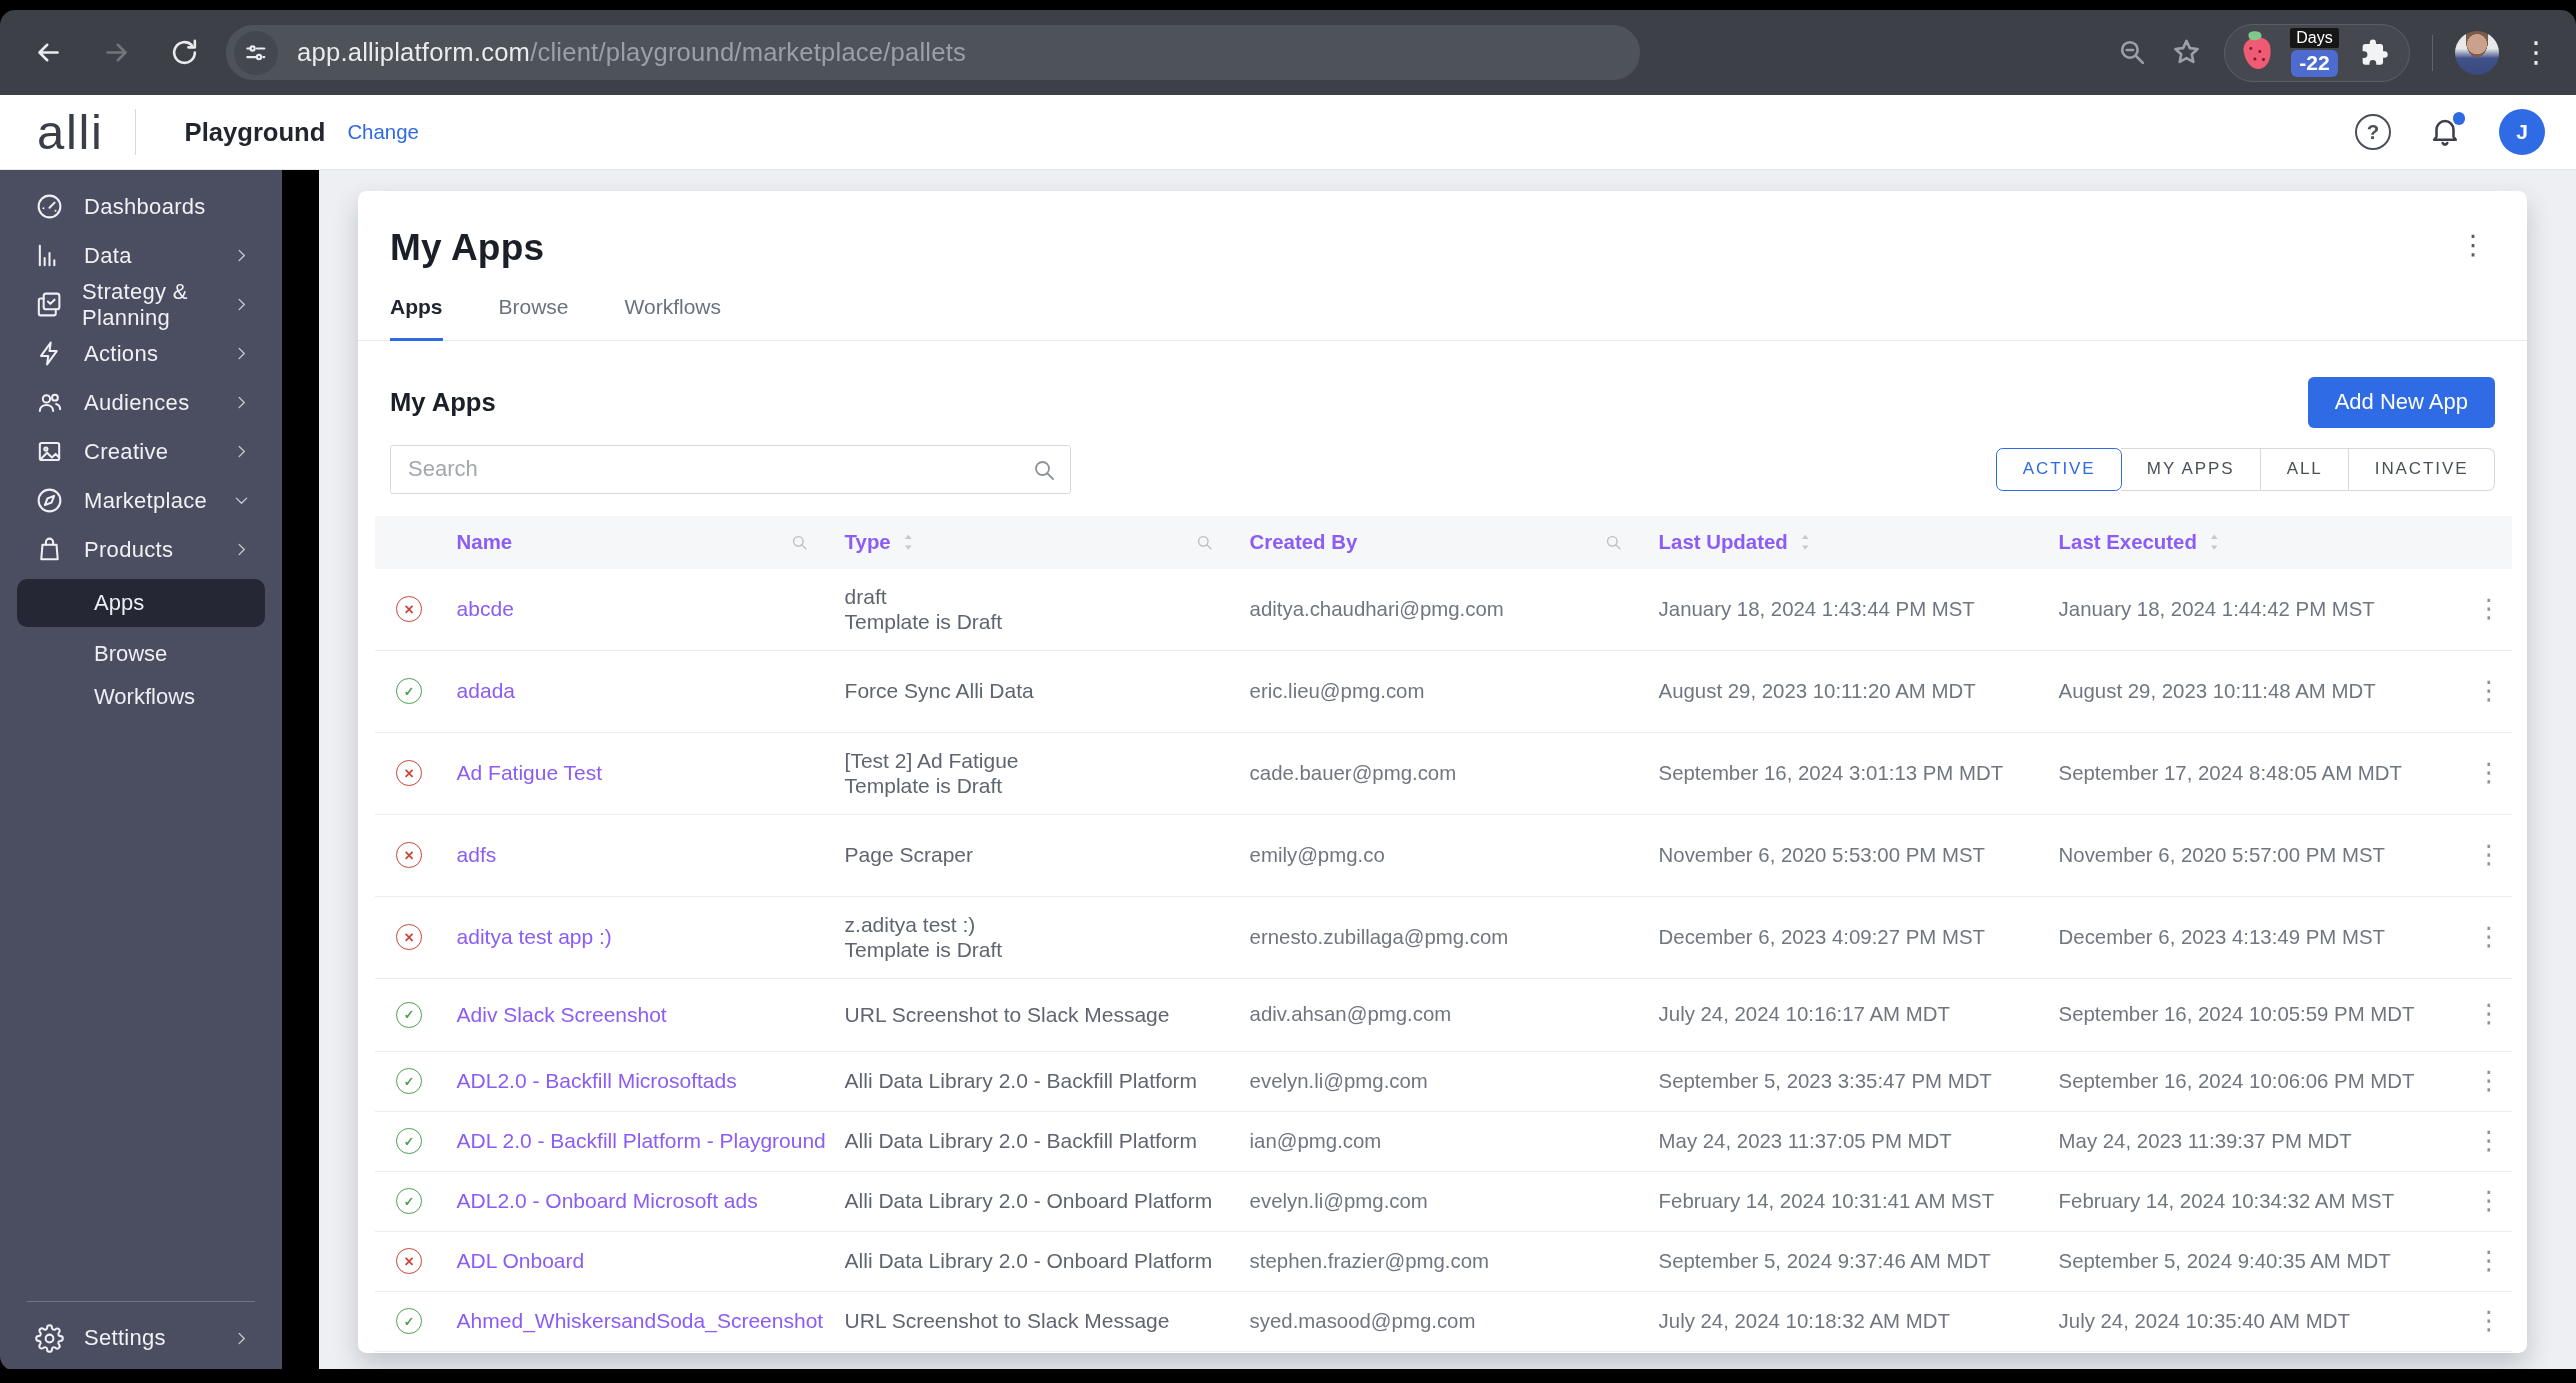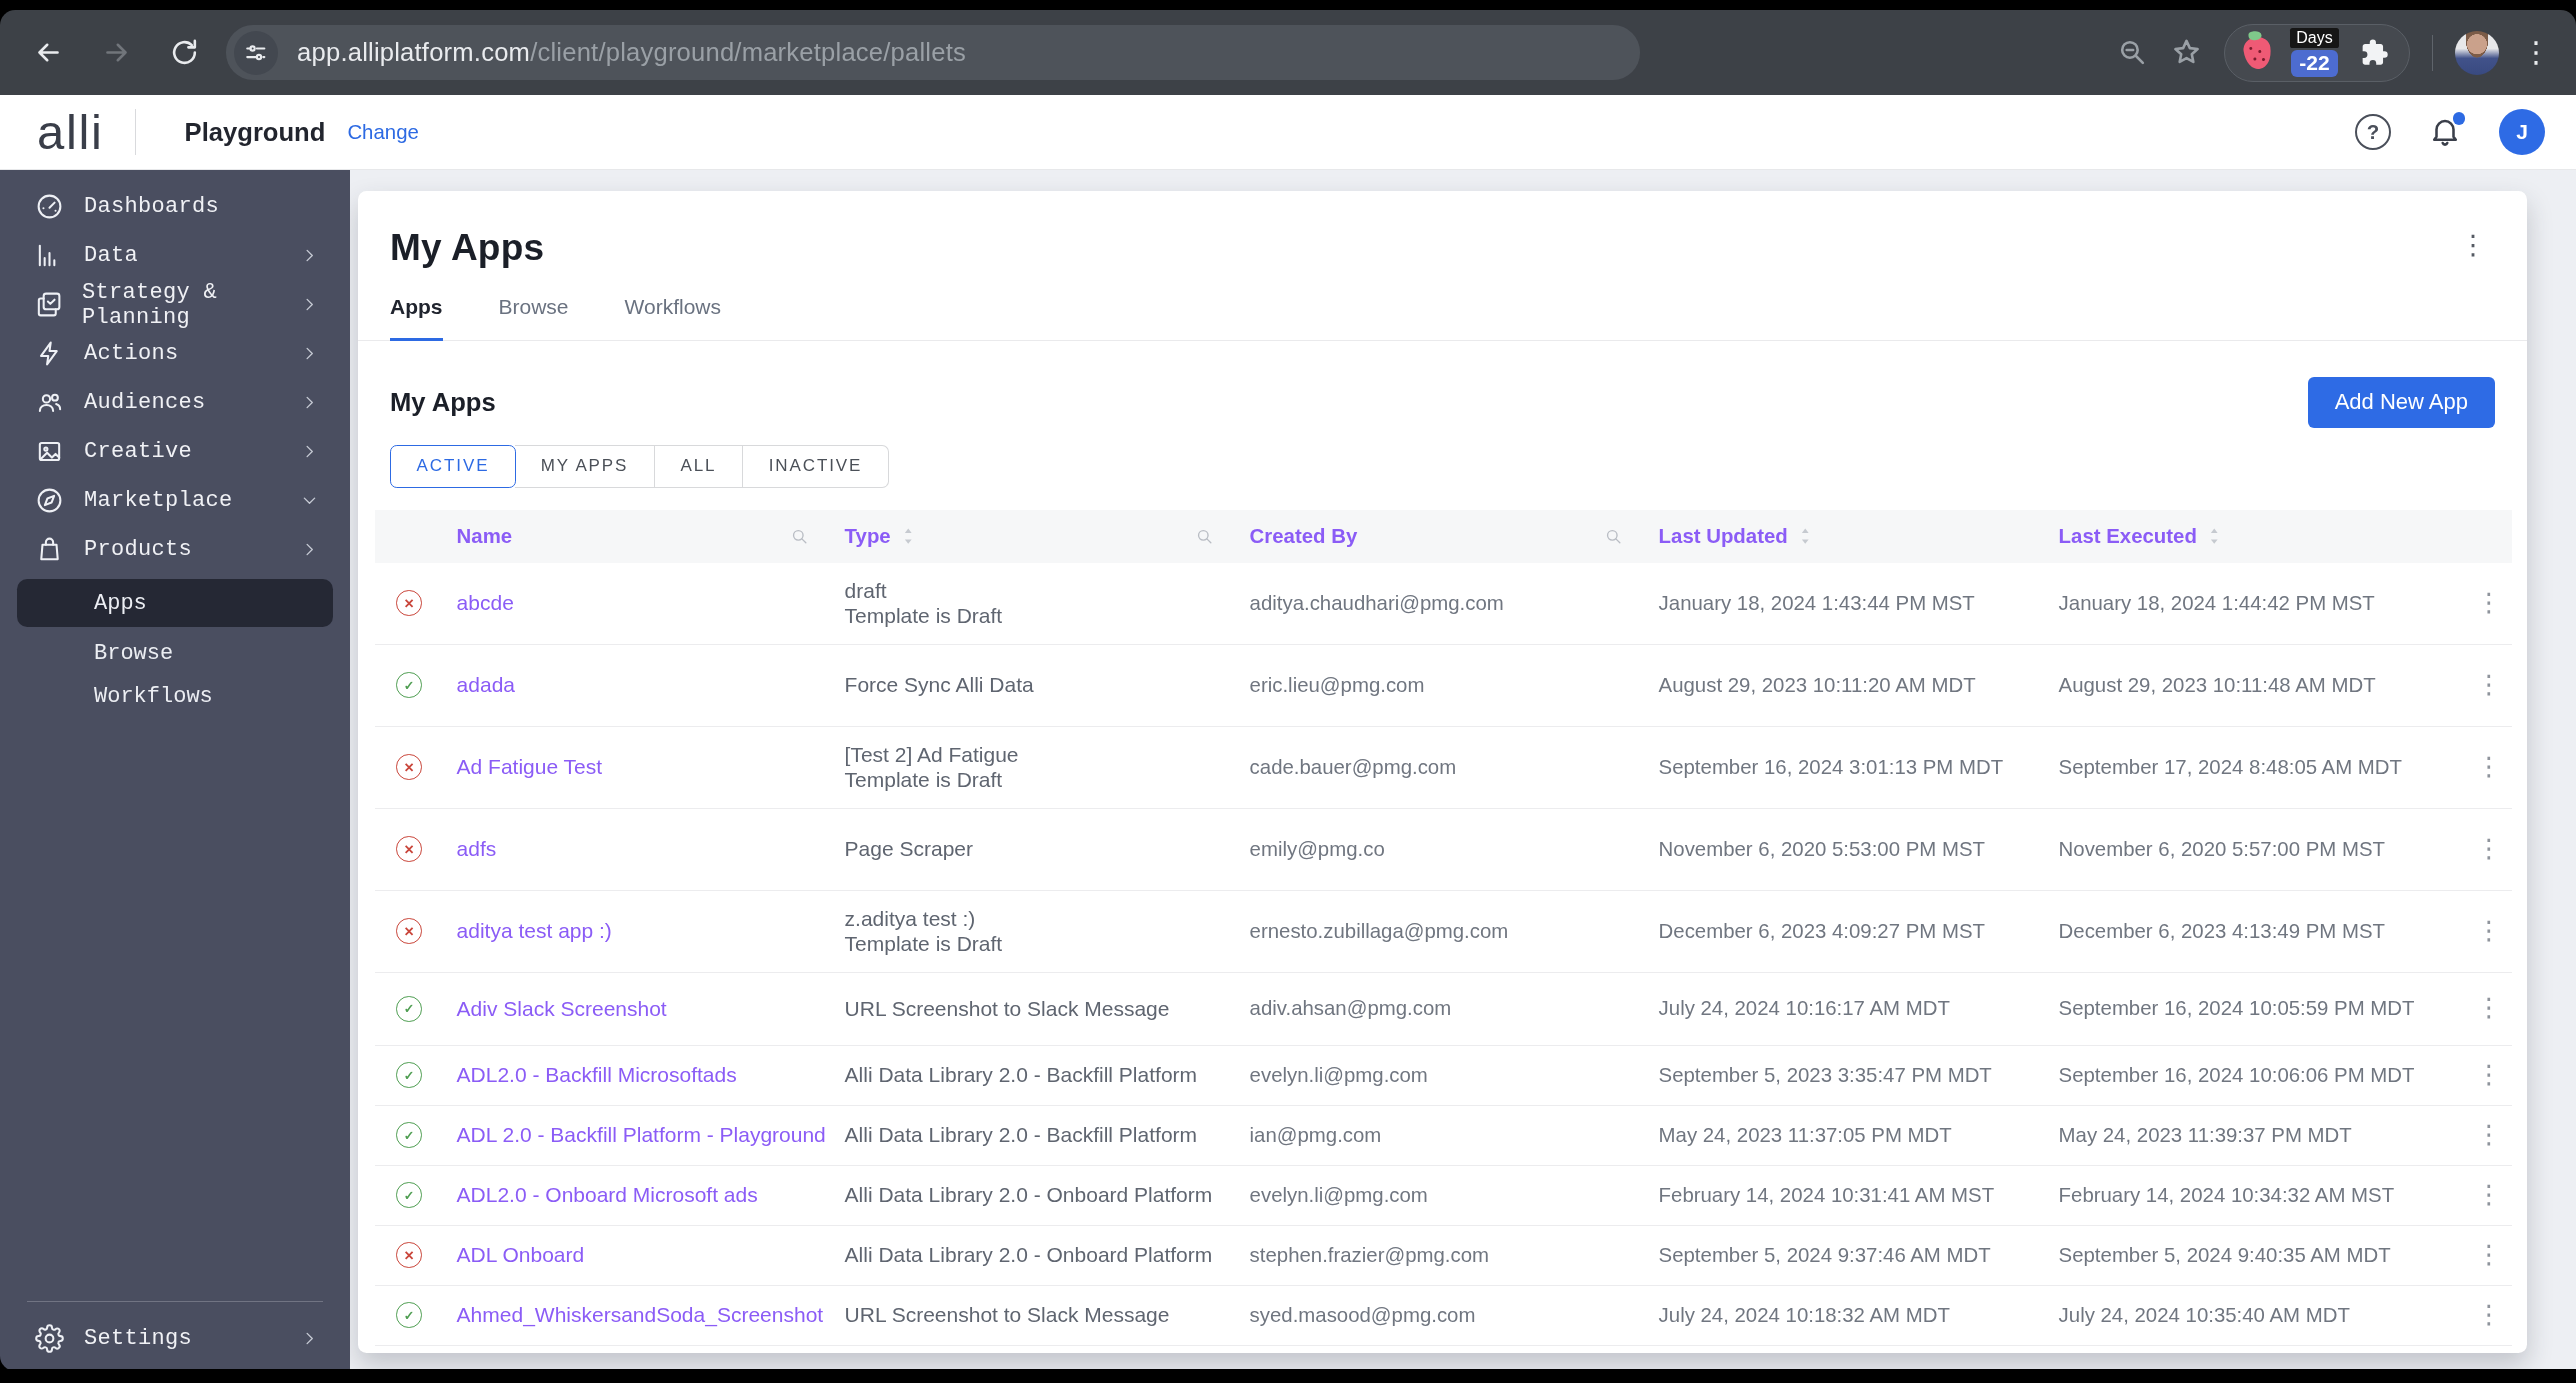--- a/index.html
+++ b/index.html
@@ -51,22 +51,22 @@
   .header-right { margin-left:auto; display:flex; align-items:center; gap:37px; padding-right:31px; }
   .help-circ { width:36px; height:36px; border:2.1px solid #4a4f5a; border-radius:50%;
     display:flex; align-items:center; justify-content:center; font-size:20.4px; color:#4a4f5a; font-weight:700; }
   .bell-wrap { position:relative; width:34px; height:36px; }
   .bell-wrap svg { width:34px; height:34px; }
   .bell-dot { position:absolute; top:-1.7px; right:-3.4px; width:12.8px; height:12.8px; border-radius:50%; background:#2d6ae3; }
   .avatar-j { width:46px; height:46px; border-radius:50%; background:#2e6be5; color:#fff;
     display:flex; align-items:center; justify-content:center; font-size:21px; font-weight:600; }
 
   
-  .sidebar { position:absolute; top:170px; left:0; width:350px; height:1201px; background:#4a4e60;
-    border-radius:0 0 0 15.3px; display:flex; flex-direction:column; padding-top:12px; z-index:2;font-family:Liberation Mono, monospace; }
+  .sidebar { position:absolute; top:170px; left:0; width:282px; height:1201px; background:#4a4e60;
+    border-radius:0 0 0 15.3px; display:flex; flex-direction:column; padding-top:12px; z-index:2; }
   .nav-item { height:49px; display:flex; align-items:center; padding:0 31px 0 34px; cursor:pointer; }
   .nav-icon { width:31px; height:31px; color:#eef0f5; display:flex; align-items:center; justify-content:center; }
   .nav-icon svg { width:29px; height:29px; }
   .nav-label { margin-left:19px; font-size:22px; color:#f0f1f5; letter-spacing:0.3px; }
   .nav-chevron { margin-left:auto; color:#c6cad4; display:flex; }
   .nav-chevron svg { width:19px; height:19px; }
   .nav-chevron.down svg { transform:rotate(90deg); }
   .subnav-item { height:43px; display:flex; align-items:center; padding-left:77px; margin:0 17px;
     font-size:22px; color:#eceef3; border-radius:10.2px; cursor:pointer; }
   .subnav-item.active { background:#252834; height:48px; margin-top:5.1px; margin-bottom:5.1px; }
@@ -363,20 +363,28 @@
   <div class="tabs" id="tabs">
       <div class="tab active">Apps</div>
       <div class="tab">Browse</div>
       <div class="tab">Workflows</div>
     </div>
   <div class="section-row">
     <div class="section-title">My Apps</div>
     <button class="add-btn">Add New App</button>
   </div>
   <div class="controls-row">
+    <div class="search-box">
+      <input class="search-input" placeholder="Search" style="">
+      <span class="search-ic">
+        <svg viewBox="0 0 24 24" fill="none" stroke="currentColor" stroke-width="1.8" stroke-linecap="round">
+            <circle cx="10.5" cy="10.5" r="6.5"></circle>
+            <path d="M15.5 15.5L21 21"></path>
+          </svg></span>
+    </div>
     <div class="seg-group" id="filters">
         <button class="seg active">ACTIVE</button>
         <button class="seg">MY APPS</button>
         <button class="seg">ALL</button>
         <button class="seg">INACTIVE</button>
       </div>
   </div>
   <div class="table">
     <div class="thead grid-cols" id="thead">
       <div class="th"></div>

